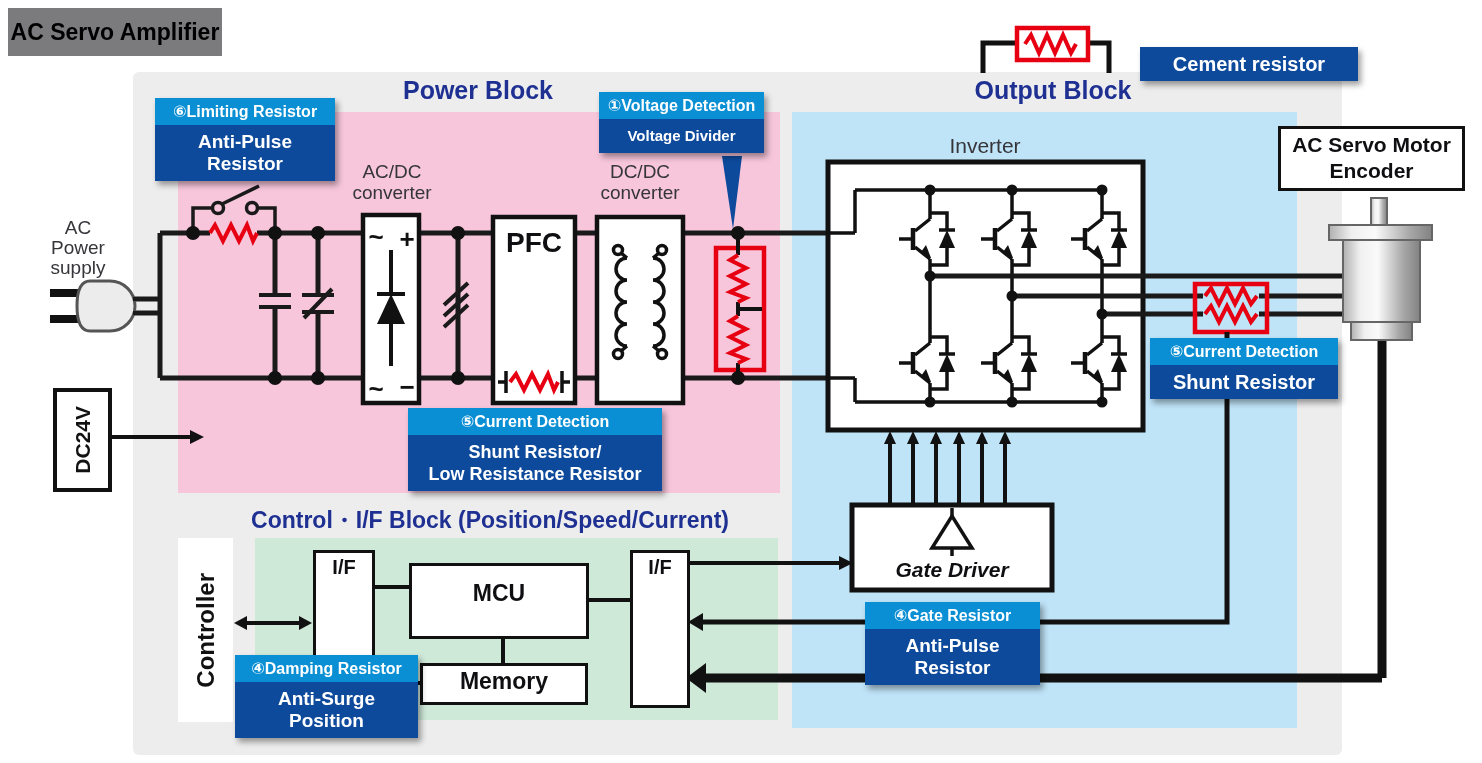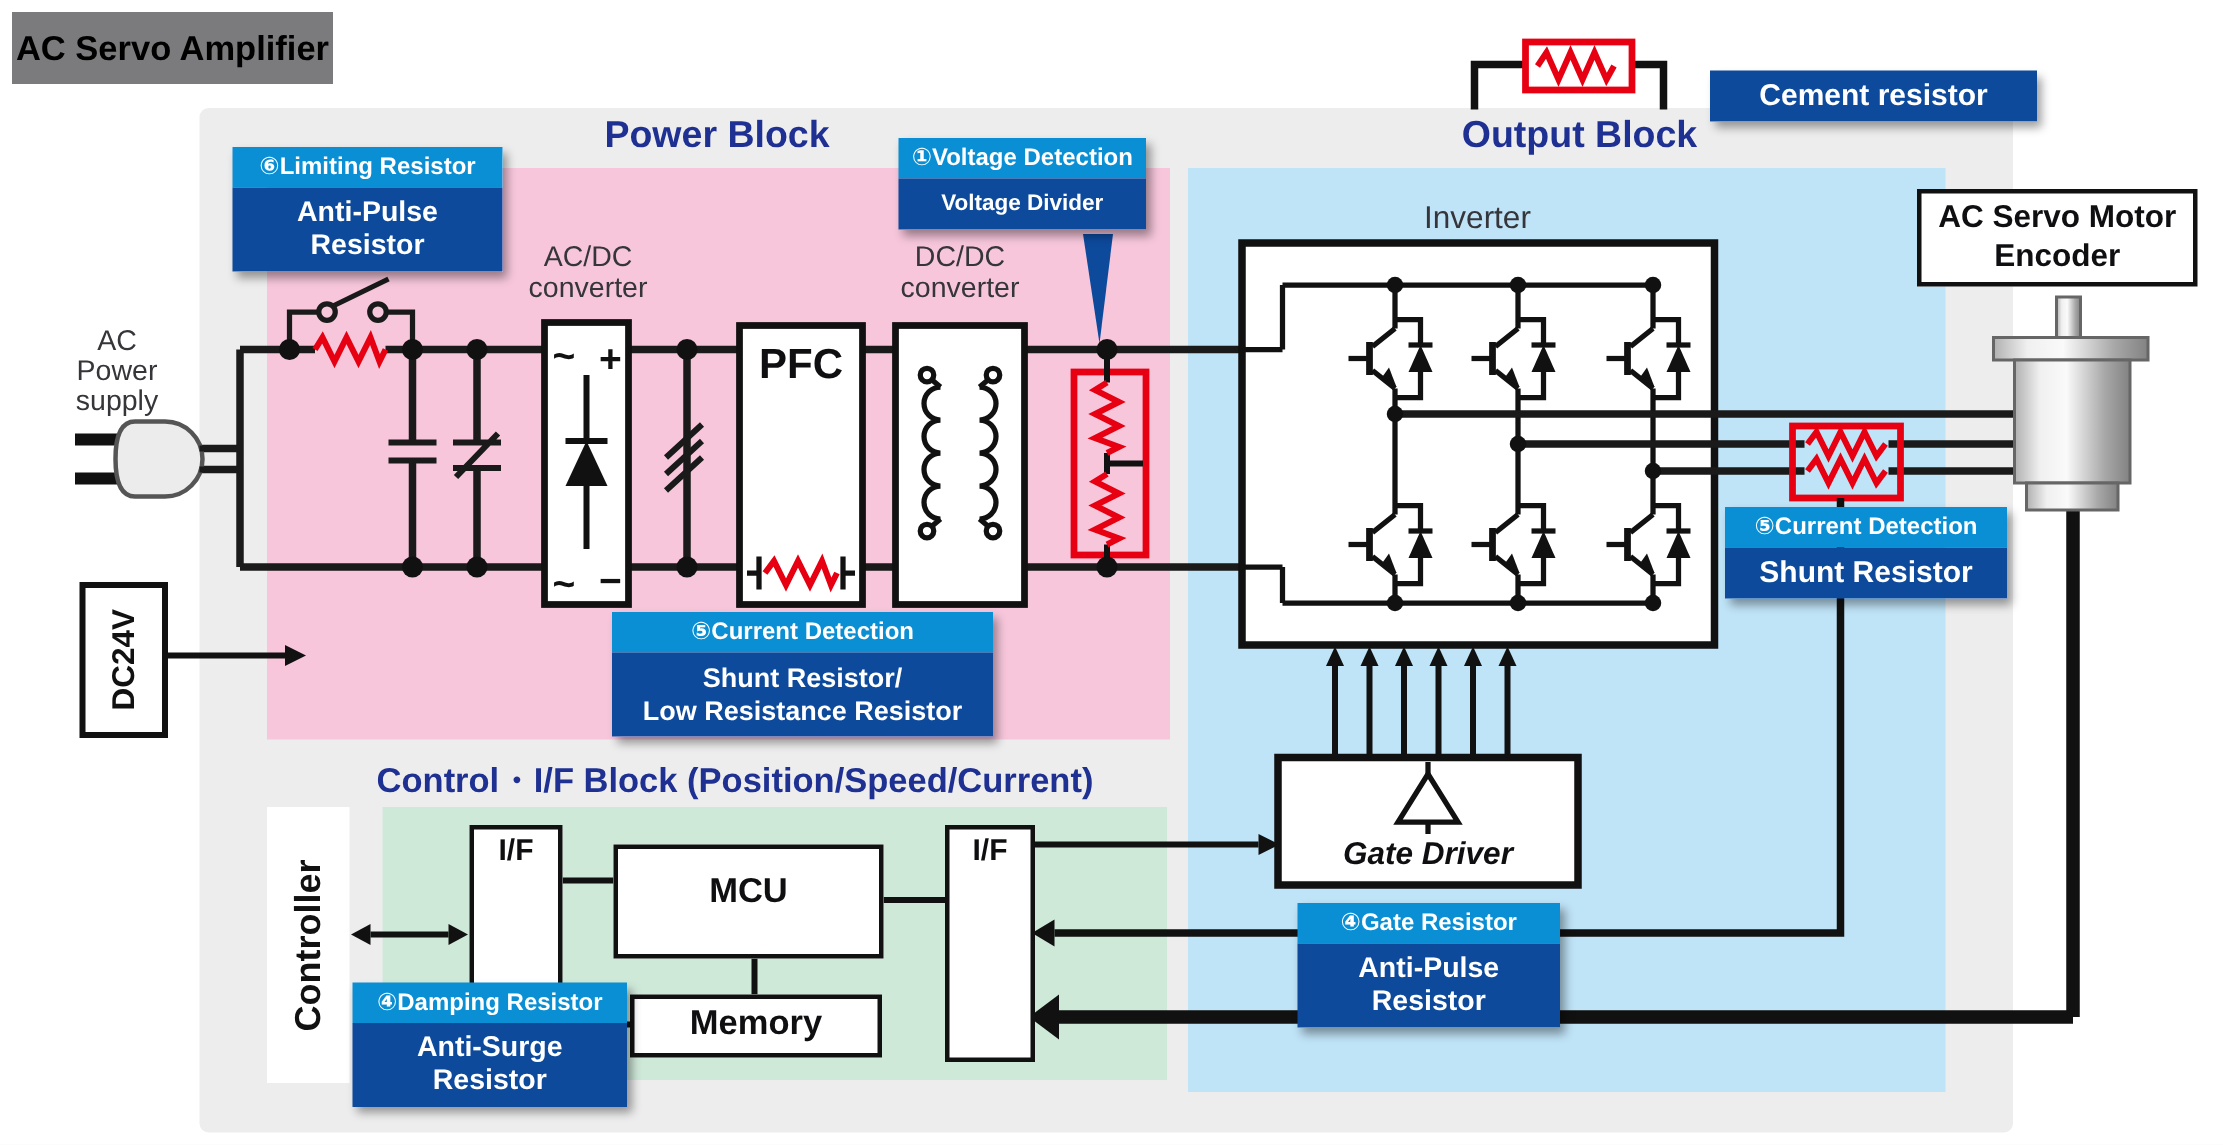--- a/index.html
+++ b/index.html
@@ -295,16 +295,16 @@
 
   <div class="callout" style="left:865px;top:602px;width:175px;">
     <div class="hd">④Gate Resistor</div>
     <div class="bd">Anti-Pulse
 Resistor</div>
   </div>
 
   <div class="callout" style="left:235px;top:655px;width:183px;">
     <div class="hd">④Damping Resistor</div>
     <div class="bd">Anti-Surge
-Resistor</div>
+Position</div>
   </div>
 
 </div>
 
 </body></html>

